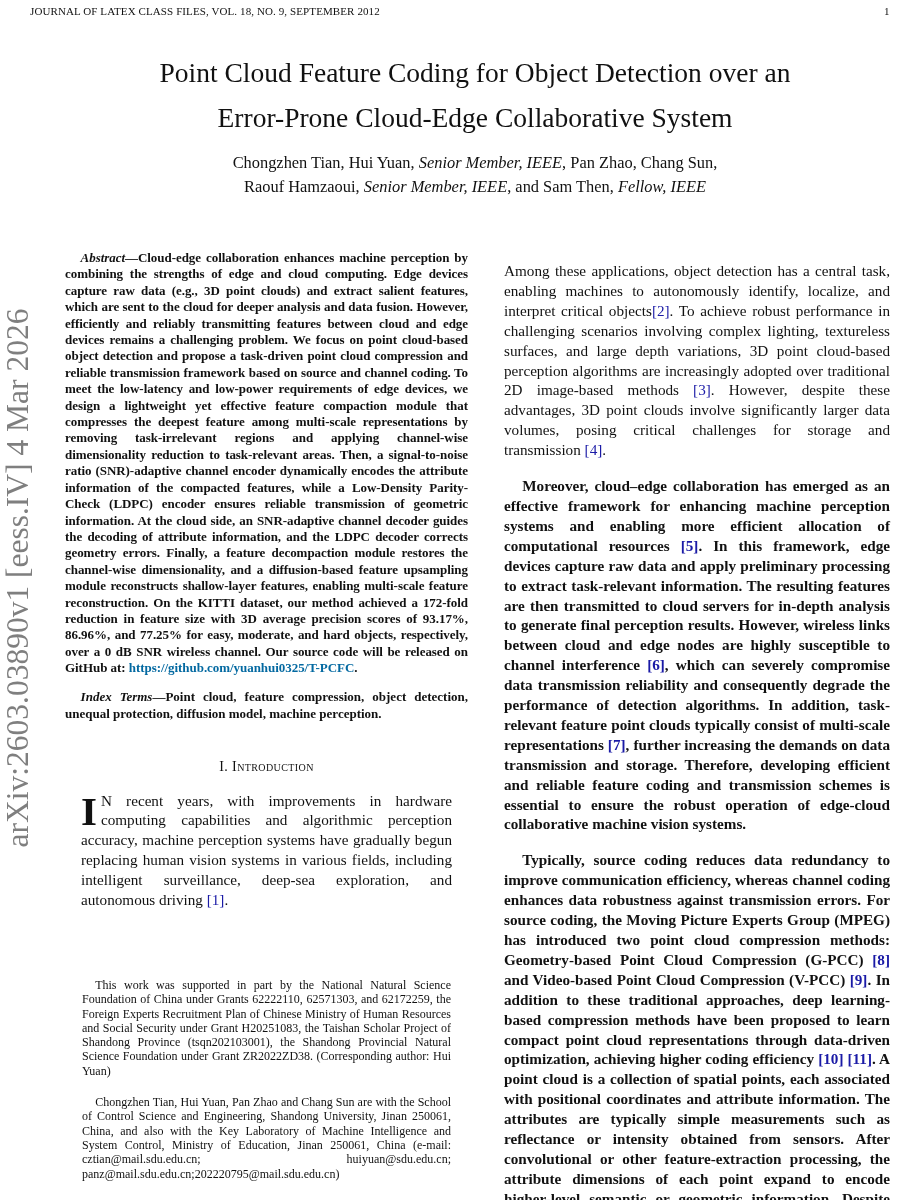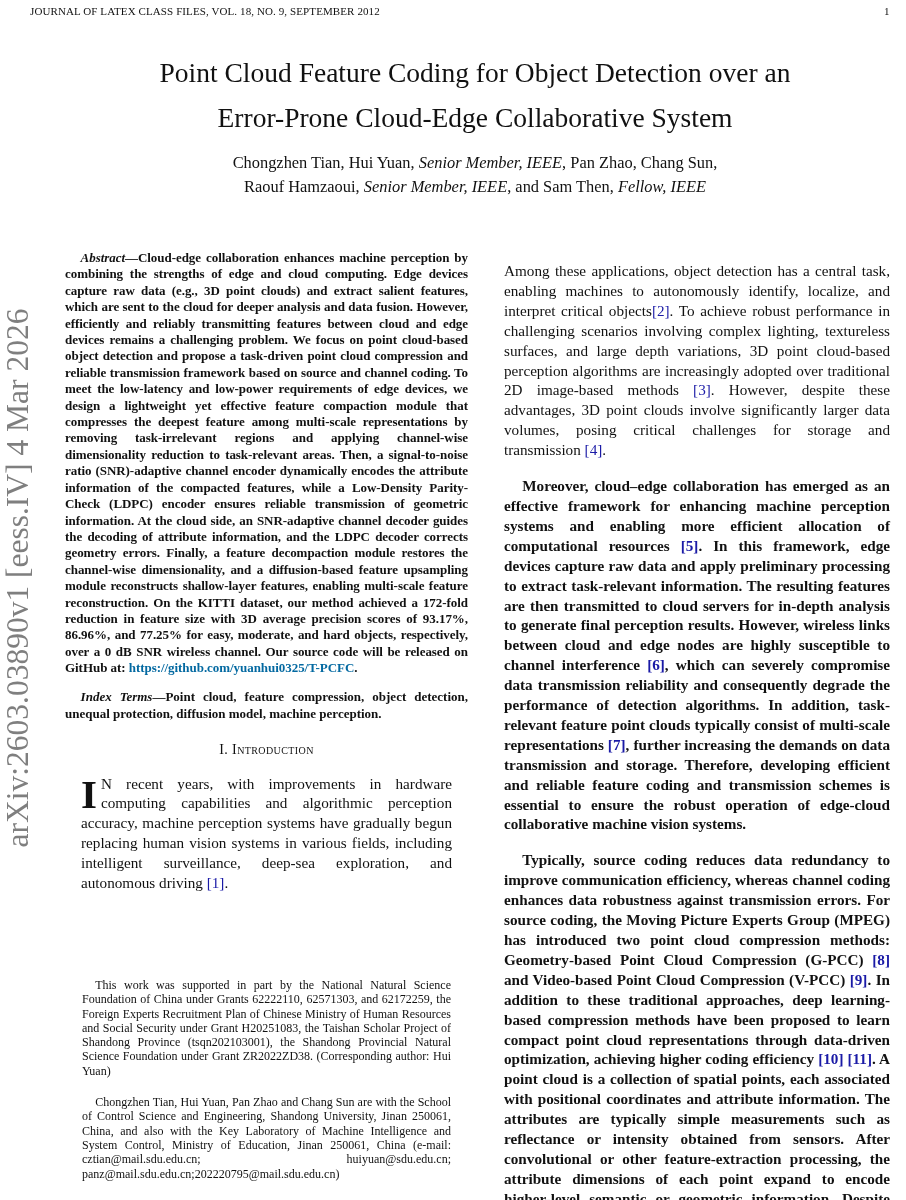--- a/index.html
+++ b/index.html
@@ -33,21 +33,21 @@
       text-indent: 1.2em; letter-spacing: -0.05px;
     }
     .abstract .lead { font-style: italic; font-weight: bold; }
     .link { color: #0369a1; }
     .index-terms {
       font-weight: bold; font-size: 13px; line-height: 17px; text-align: justify;
       margin: 11px 0 0 0; text-indent: 1.2em;
     }
     .index-terms .lead { font-style: italic; }
     .section-heading {
-      text-align: center; font-size: 14px; margin: 20px 0 5px 0; letter-spacing: 0.4px;
+      text-align: center; font-size: 14px; margin: 37px 0 5px 0; letter-spacing: 0.4px;
     }
     .section-heading .sc { font-variant: small-caps; }
     .body-text {
       font-size: 15.2px; line-height: 19.9px; text-align: justify; margin: 16px;
     }
     .dropcap {
       float: left; font-size: 41px; line-height: 34px; font-weight: bold; margin: 3px 4px 0 0;
       height: 36px;
     }
     .cite { color: #1a1aa6; }

